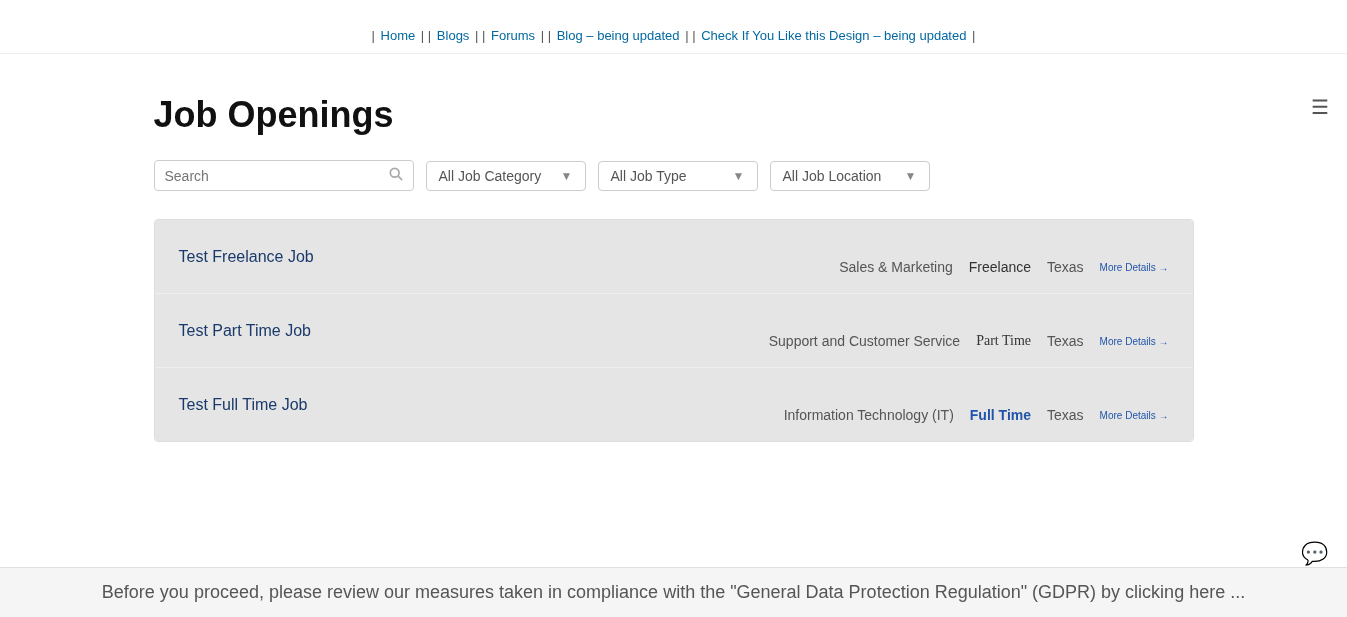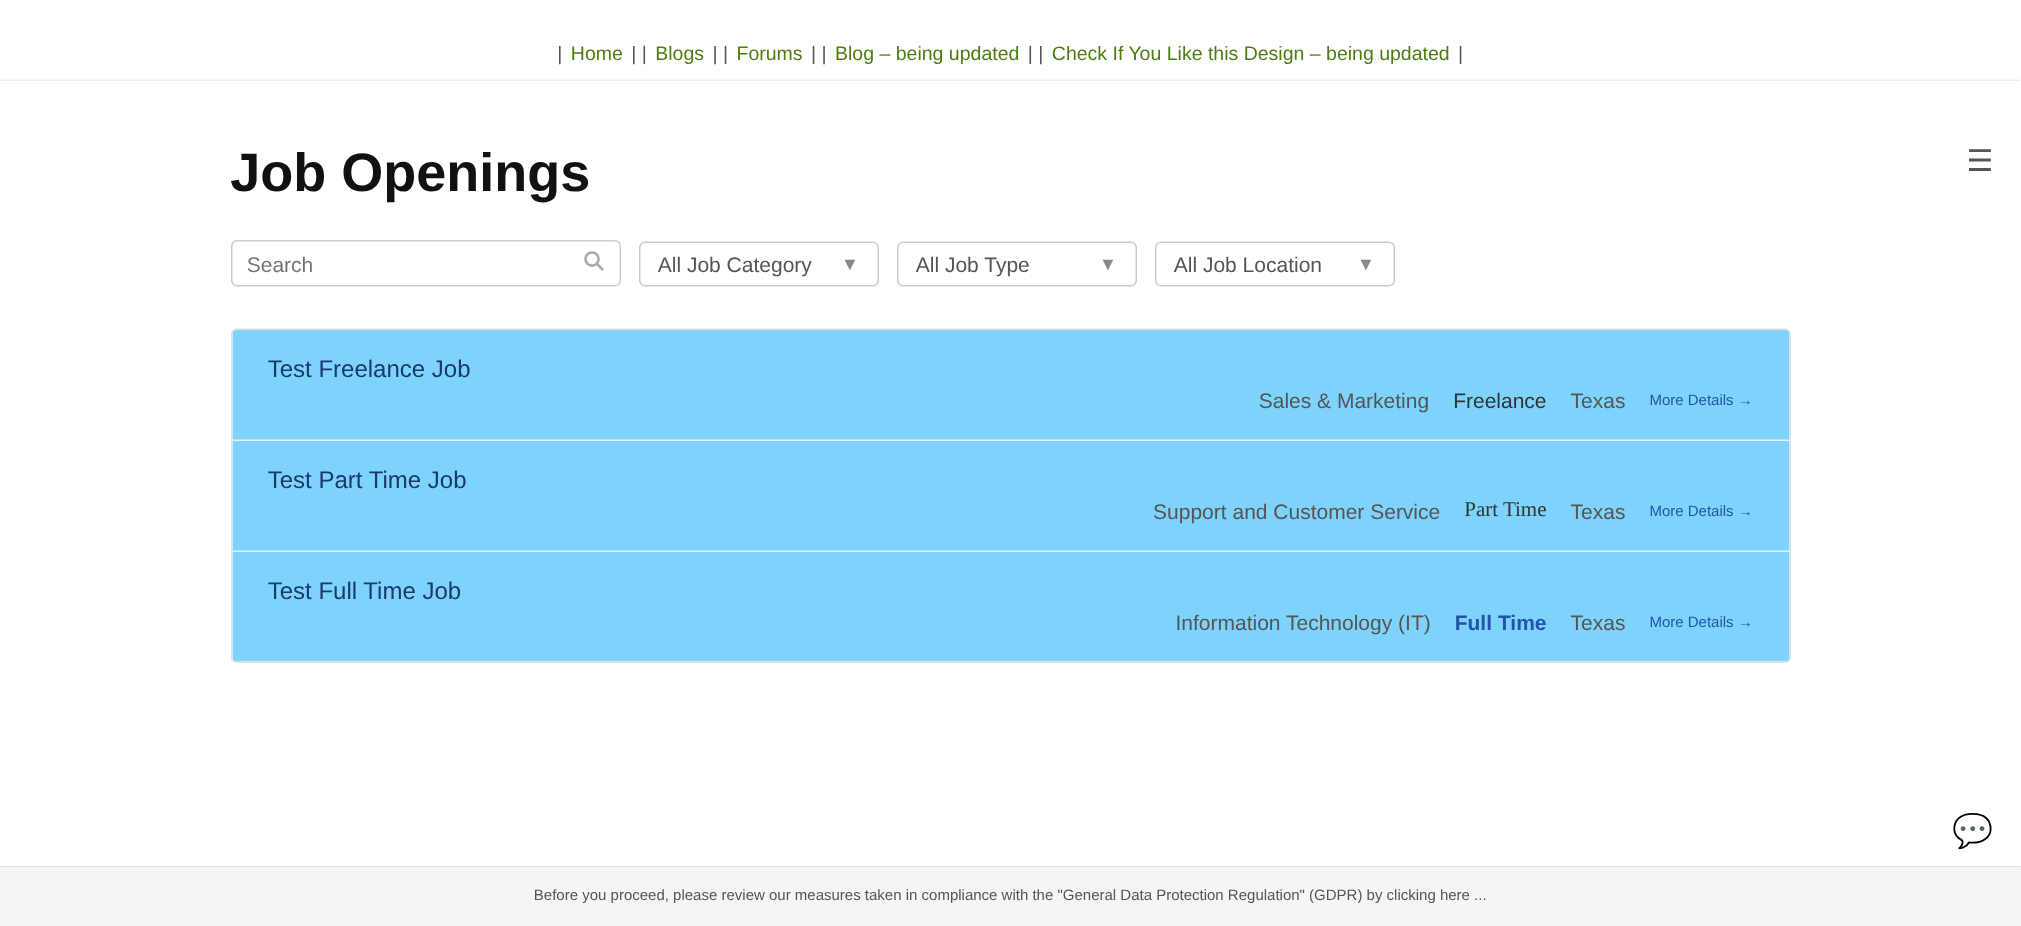--- a/index.html
+++ b/index.html
@@ -19,21 +19,21 @@
       font-weight: bold;
       color: #1a3a6b;
       font-family: Georgia, serif;
     }
     .nav-links {
       margin-top: 8px;
       font-size: 13px;
       color: #555;
     }
     .nav-links a {
-      color: #4d7c0f;
+      color: #0369a1;
       text-decoration: none;
       margin: 0 2px;
     }
     .hamburger {
       position: absolute;
       top: 95px;
       right: 18px;
       font-size: 20px;
       color: #555;
       cursor: pointer;
@@ -95,24 +95,25 @@
       font-size: 12px;
       color: #888;
     }
     .jobs-container {
       border: 1px solid #ddd;
       border-radius: 4px;
       overflow: hidden;
     }
     .job-row {
       display: flex;
+      align-items: center;
       justify-content: space-between;
       padding: 18px 24px;
       border-bottom: 1px solid #eee;
-      background: #7dd3fc;
+      background: #e5e5e5;
     }
     .job-row:last-child { border-bottom: none; }
     .job-title {
       font-size: 16px;
       color: #1a3a6b;
       font-weight: 500;
       text-decoration: none;
       cursor: pointer;
     }
     .job-meta {
@@ -129,21 +130,21 @@
     .more-details-link {
       color: #2255aa;
       text-decoration: none;
       font-size: 10px;
       white-space: nowrap;
     }
     .footer-notice {
       background: #f5f5f5;
       text-align: center;
       padding: 14px;
-      font-size: 10px;
+      font-size: 18px;
       color: #555;
       margin-top: 40px;
       border-top: 1px solid #e0e0e0;
       position: fixed;
       bottom: 0;
       left: 0;
       right: 0;
     }
     .chat-icon {
       position: fixed;

